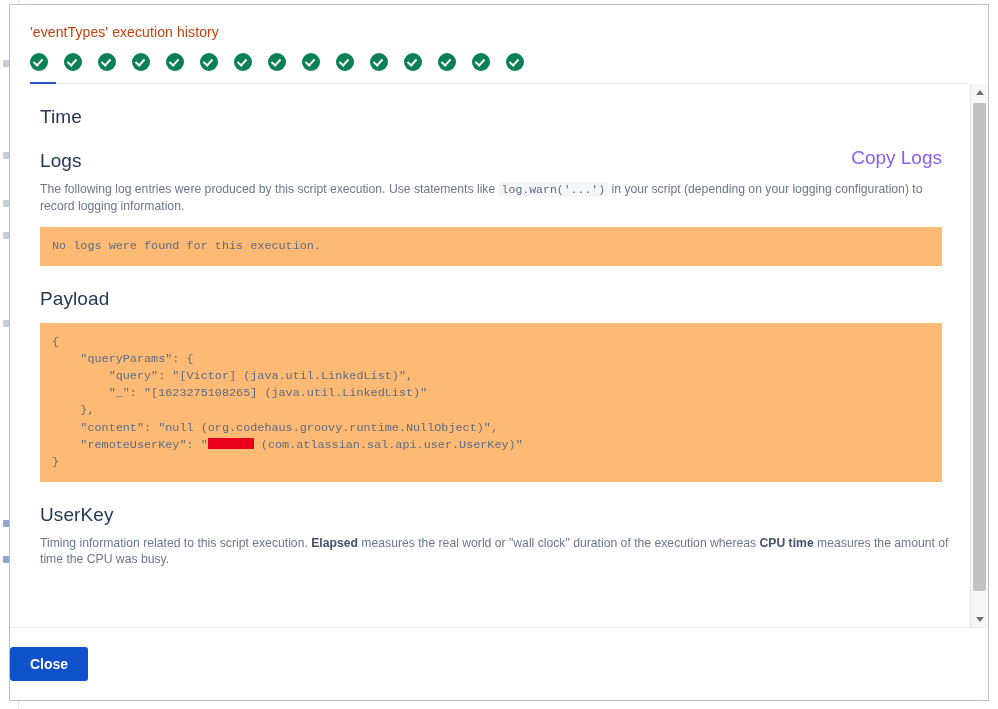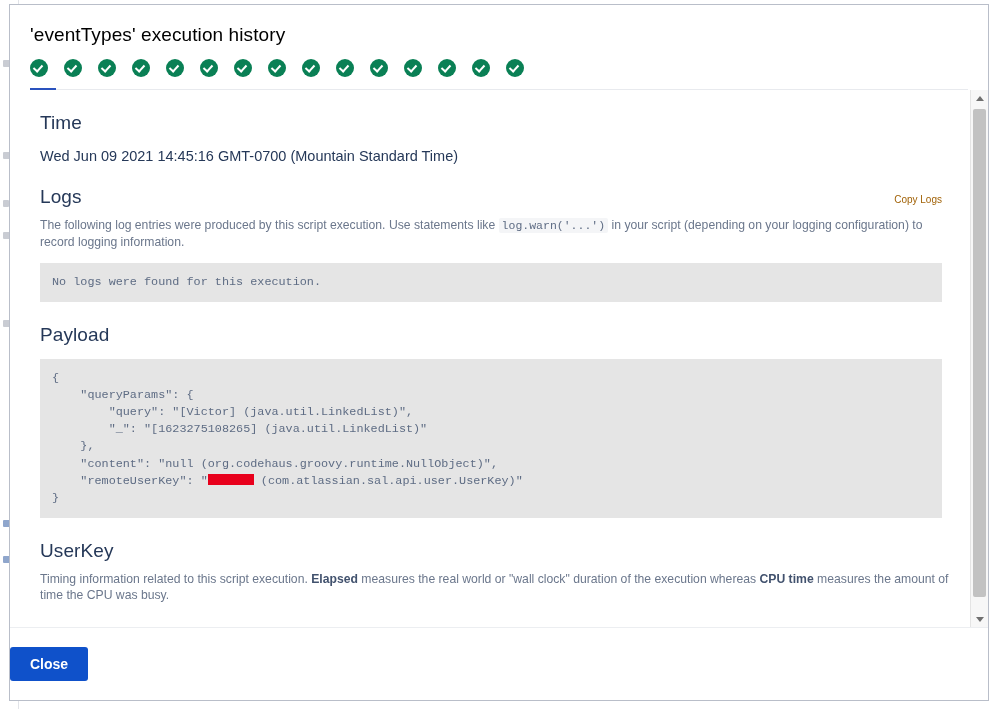--- a/index.html
+++ b/index.html
@@ -42,22 +42,22 @@
     width: 980px;
     height: 697px;
     background: #ffffff;
     border: 1px solid #b9bec9;
     box-sizing: border-box;
     display: flex;
     flex-direction: column;
   }
 
   .modal-title {
-    font-size: 19px;
-    color: #000000;
+    font-size: 14px;
+    color: #c2410c;
     font-weight: 500;
     padding: 19px 0 0 20px;
     letter-spacing: .1px;
   }
 
   
   .tabstrip {
     position: relative;
     margin: 13px 20px 0 20px;
     height: 31px;
@@ -133,22 +133,22 @@
     margin: 22px 0 0 10px;
     letter-spacing: .1px;
   }
   .section-row {
     display: flex;
     align-items: flex-end;
     justify-content: space-between;
     margin-right: 8px;
   }
   .copy-link {
-    font-size: 10px;
-    color: #a16207;
+    font-size: 19px;
+    color: #8b5cf6;
     cursor: pointer;
     margin-bottom: 3px;
   }
   p.desc {
     font-size: 12.2px;
     color: #6b778c;
     margin: 9px 0 0 10px;
     line-height: 1.35;
   }
   p.desc b { color: #42526e; font-weight: 700; }
@@ -164,21 +164,21 @@
   .bigtime {
     font-size: 14.5px;
     color: #253858;
     margin: 14px 0 0 10px;
   }
   pre.codeblock {
     font-family: "Liberation Mono", monospace;
     font-size: 11.8px;
     line-height: 1.45;
     color: #5e6c84;
-    background: #e5e5e5;
+    background: #fdba74;
     margin: 13px 8px 0 10px;
     padding: 11px 0 11px 12px;
     white-space: pre;
     overflow: hidden;
   }
   .redacted {
     display: inline-block;
     width: 46px;
     height: 11px;
     background: #e8001c;
@@ -312,21 +312,20 @@
           <div class="tab">
             <span class="status-icon" style="background: rgb(10, 128, 85);"></span>
           </div>
         </div>
     </div>
 
     <div class="body-wrap">
       <div class="content">
 
         <h2 class="section">Time</h2>
-        <div class="bigtime">Wed Jun 09 2021 14:45:16 GMT-0700 (Mountain Standard Time)</div>
 
         <div class="section-row">
           <h2 class="section">Logs</h2>
           <span class="copy-link">Copy Logs</span>
         </div>
         <p class="desc"><span>The following log entries were produced by this script execution. Use statements like </span><code class="inline">log.warn('...')</code><span> in your script (depending on your logging configuration) to record logging information.</span></p>
         <pre class="codeblock">No logs were found for this execution.</pre>
 
         <h2 class="section">Payload</h2>
         <pre class="codeblock"><span>{</span>

